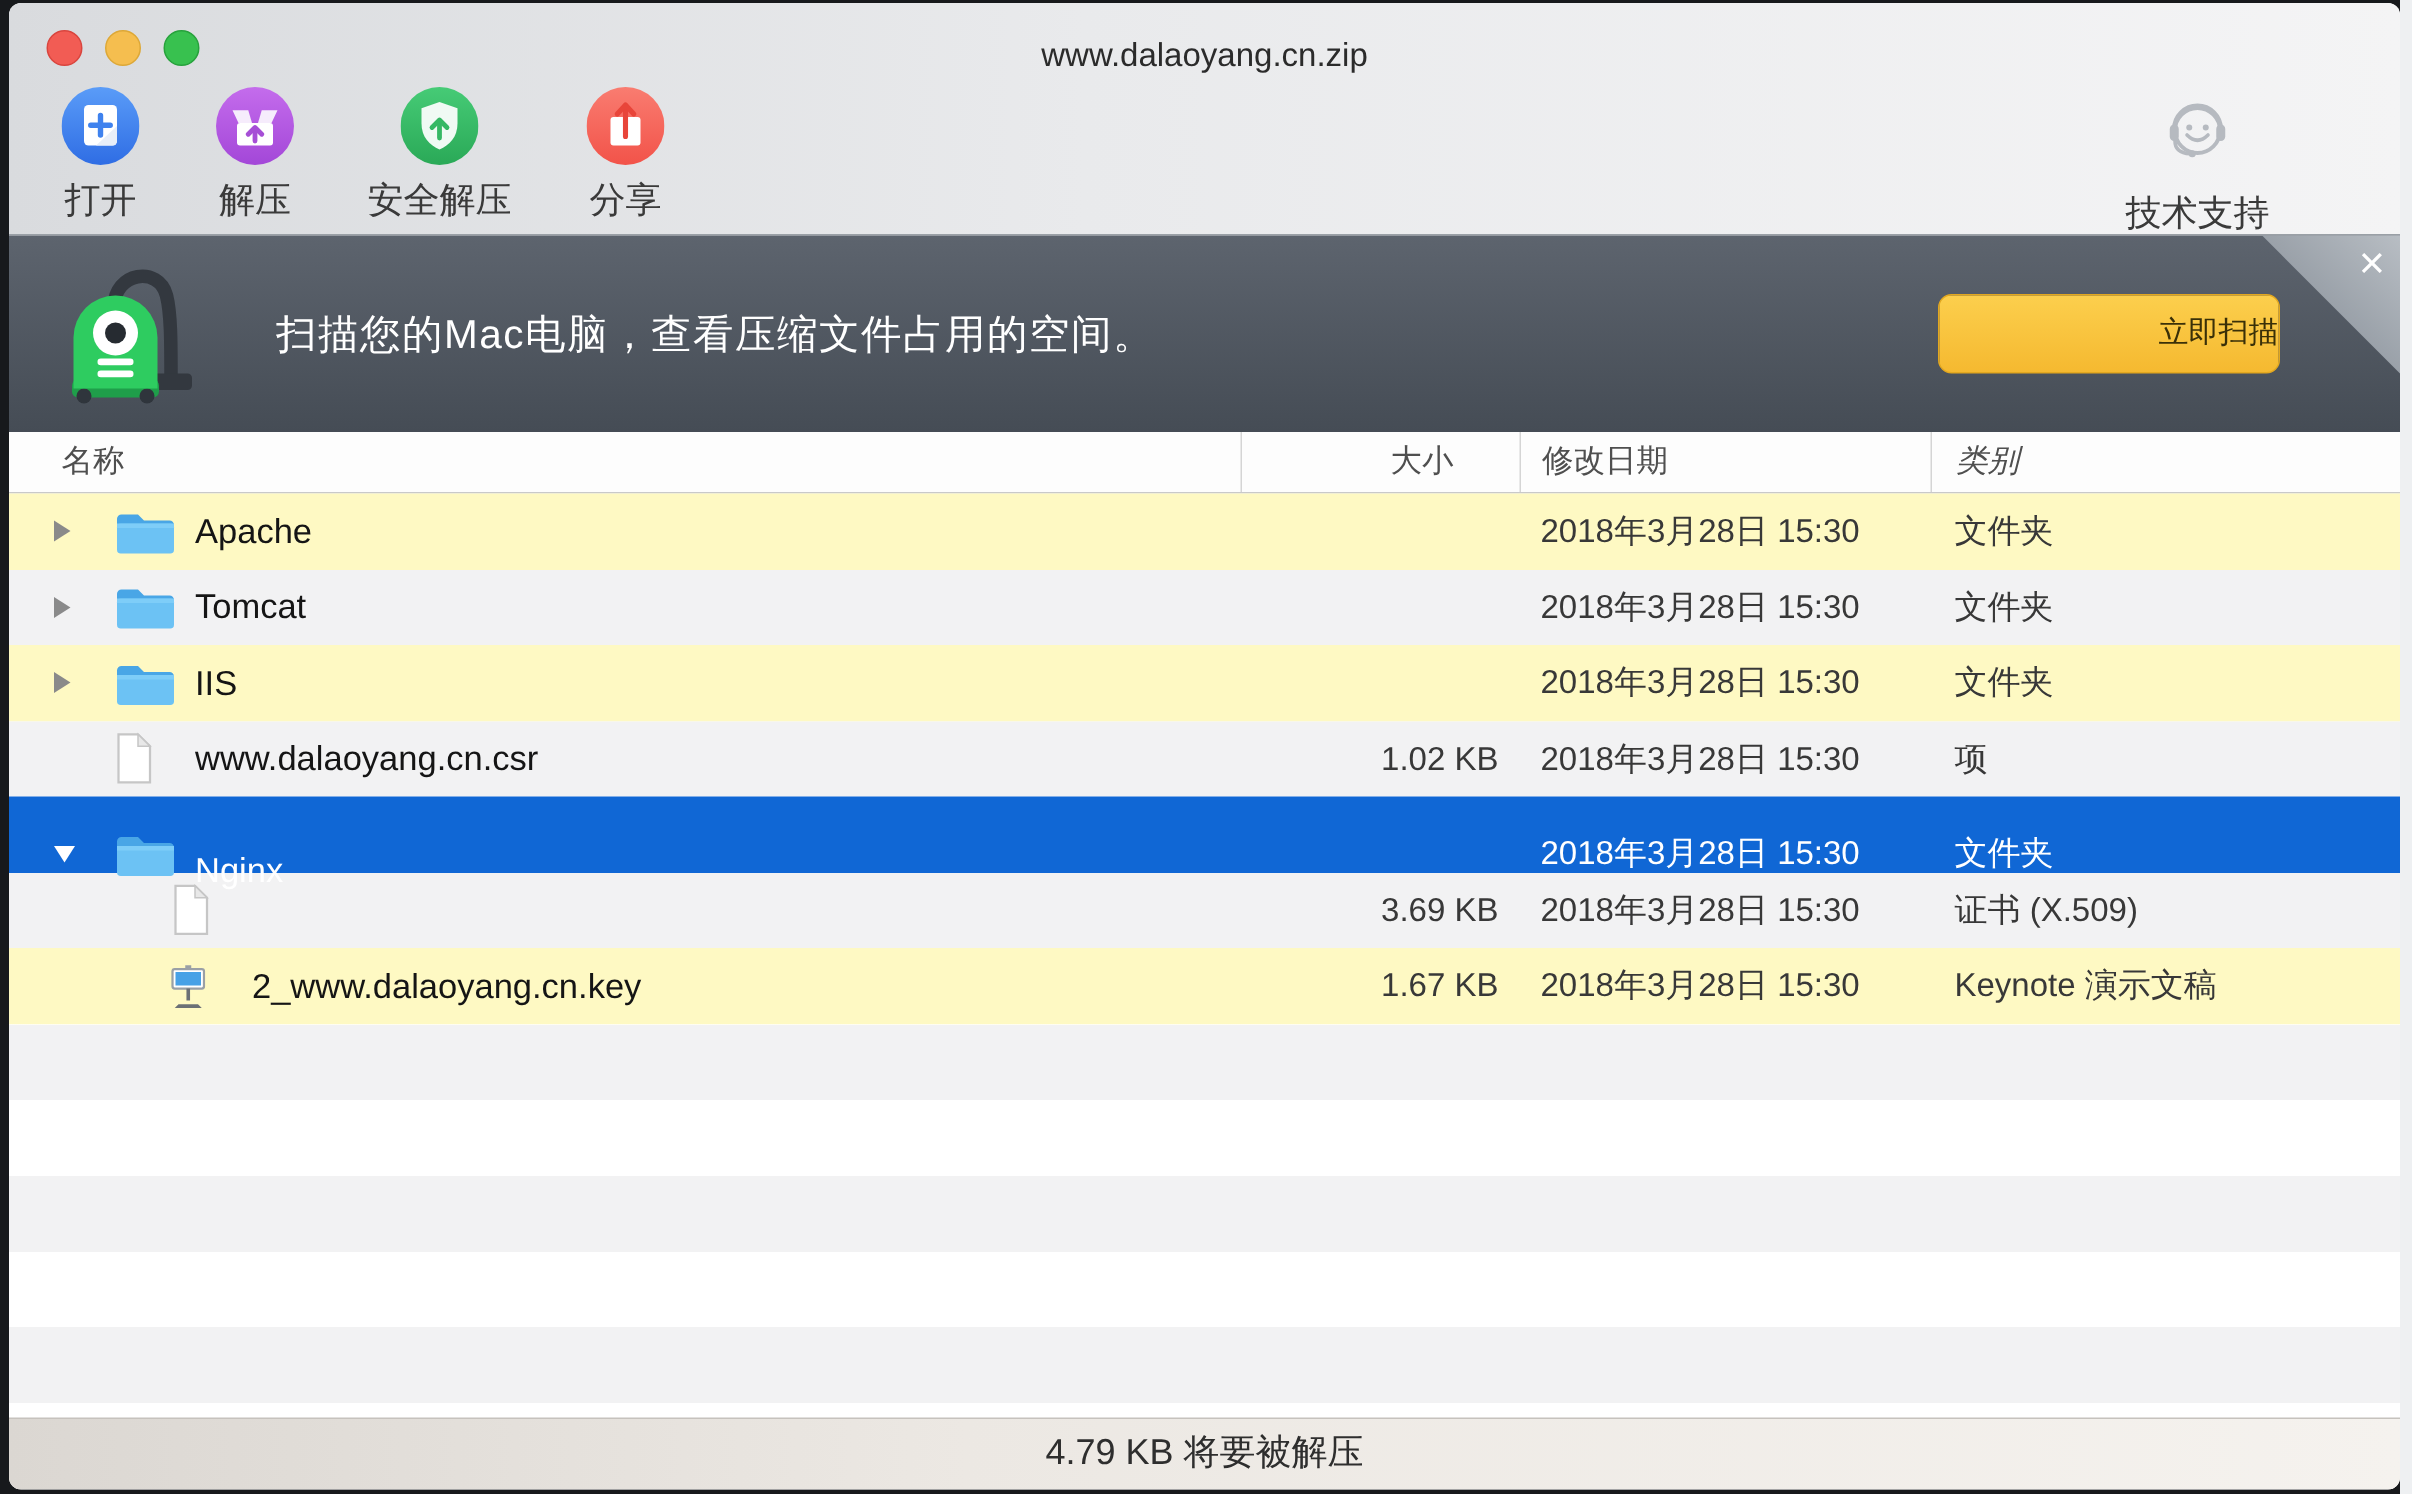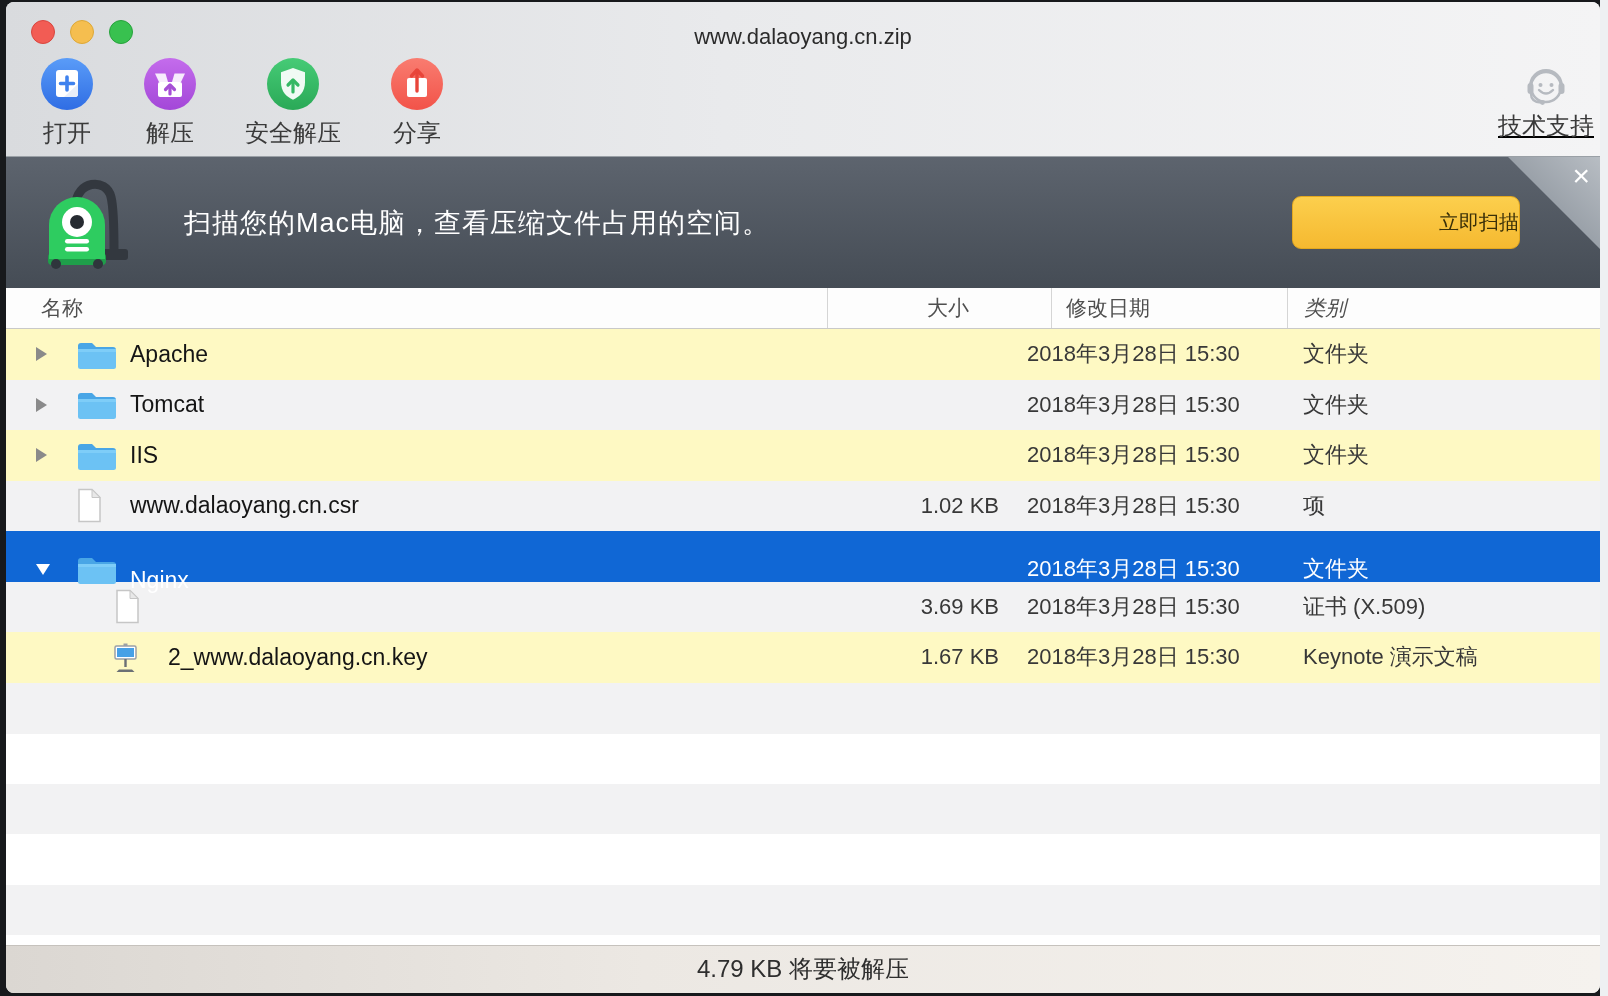--- a/index.html
+++ b/index.html
@@ -20,21 +20,21 @@
   .traffic span { width: 24px; height: 24px; border-radius: 50%; display: block; }
   .tl-red    { background: var(--traffic-red);    border: 1px solid #d9453e; }
   .tl-yellow { background: var(--traffic-yellow); border: 1px solid #dda837; }
   .tl-green  { background: var(--traffic-green);  border: 1px solid #27a23c; }
   .win-title { position: absolute; left: 0; right: 0; top: 22px; text-align: center;
                font-size: 22px; color: #2b2b2b; }
   .tool-item { position: absolute; top: 56px; transform: translateX(-50%);
                display: flex; flex-direction: column; align-items: center; gap: 7px; cursor: default; }
   .tool-item .t-label { font-size: 24px; color: #3a3a3a; white-space: nowrap; }
   .ti-open { left: 61px; } .ti-extract { left: 164px; } .ti-safe { left: 287px; } .ti-share { left: 411px; }
-  .ti-support { left: 1540px; top: 60px; gap: 0; text-decoration: underline; }
+  .ti-support { left: 1459px; top: 60px; gap: 16px; }
 
   
   .banner { position: relative; height: 131px; flex: 0 0 131px; overflow: hidden;
             background: linear-gradient(180deg, var(--banner-top) 0%, var(--banner-bottom) 100%);
             display: flex; align-items: center; }
   .banner-vacuum { position: absolute; left: 30px; top: 16px; }
   .banner-msg { position: absolute; left: 178px; top: 50%; transform: translateY(-50%);
                 color: #fff; font-size: 27px; letter-spacing: 1px; white-space: nowrap; }
   .scan-btn { position: absolute; right: 80px; top: 39px; width: 228px; height: 53px;
               border: 1px solid #e3a81f; border-radius: 9px; cursor: pointer;
@@ -48,21 +48,21 @@
                   line-height: 30px; cursor: pointer; font-weight: 400; }
 
   
   .grid-cols { display: grid; grid-template-columns: 1fr 186px 274px 313px; }
   .table-header { height: 41px; flex: 0 0 41px; background: #fdfdfd;
                   border-bottom: 1px solid #c9c9c9; align-items: center;
                   font-size: 21px; color: #4f4f4f; }
   .table-header .hc { height: 40px; line-height: 40px; }
   .hc-name { padding-left: 35px; }
   .hc-size { text-align: right; padding-right: 44px; border-left: 1px solid #d5d5d5; }
-  .hc-date { padding-left: 14px; border-left: 1px solid #d5d5d5; margin-left: 38px; }
+  .hc-date { padding-left: 14px; border-left: 1px solid #d5d5d5; }
   .hc-kind { padding-left: 16px; border-left: 1px solid #d5d5d5; font-style: italic; }
 
   .table-body { flex: 0 0 auto; }
   .row { height: 50.5px; align-items: center; background: #fef9c3; }
   .row.alt { background: var(--row-alt); }
   .row.selected { background: var(--accent-blue); }
   .row.selected .cell, .row.selected .row-label { color: #fff !important; margin-top: 23px; }
   .name-cell { display: flex; align-items: center; height: 100%; overflow: hidden; }
   .disclosure { width: 20px; margin-left: 30px; display: flex; align-items: center; color: #8a8a8a; }
   .row.selected .disclosure { color: #fff; }

